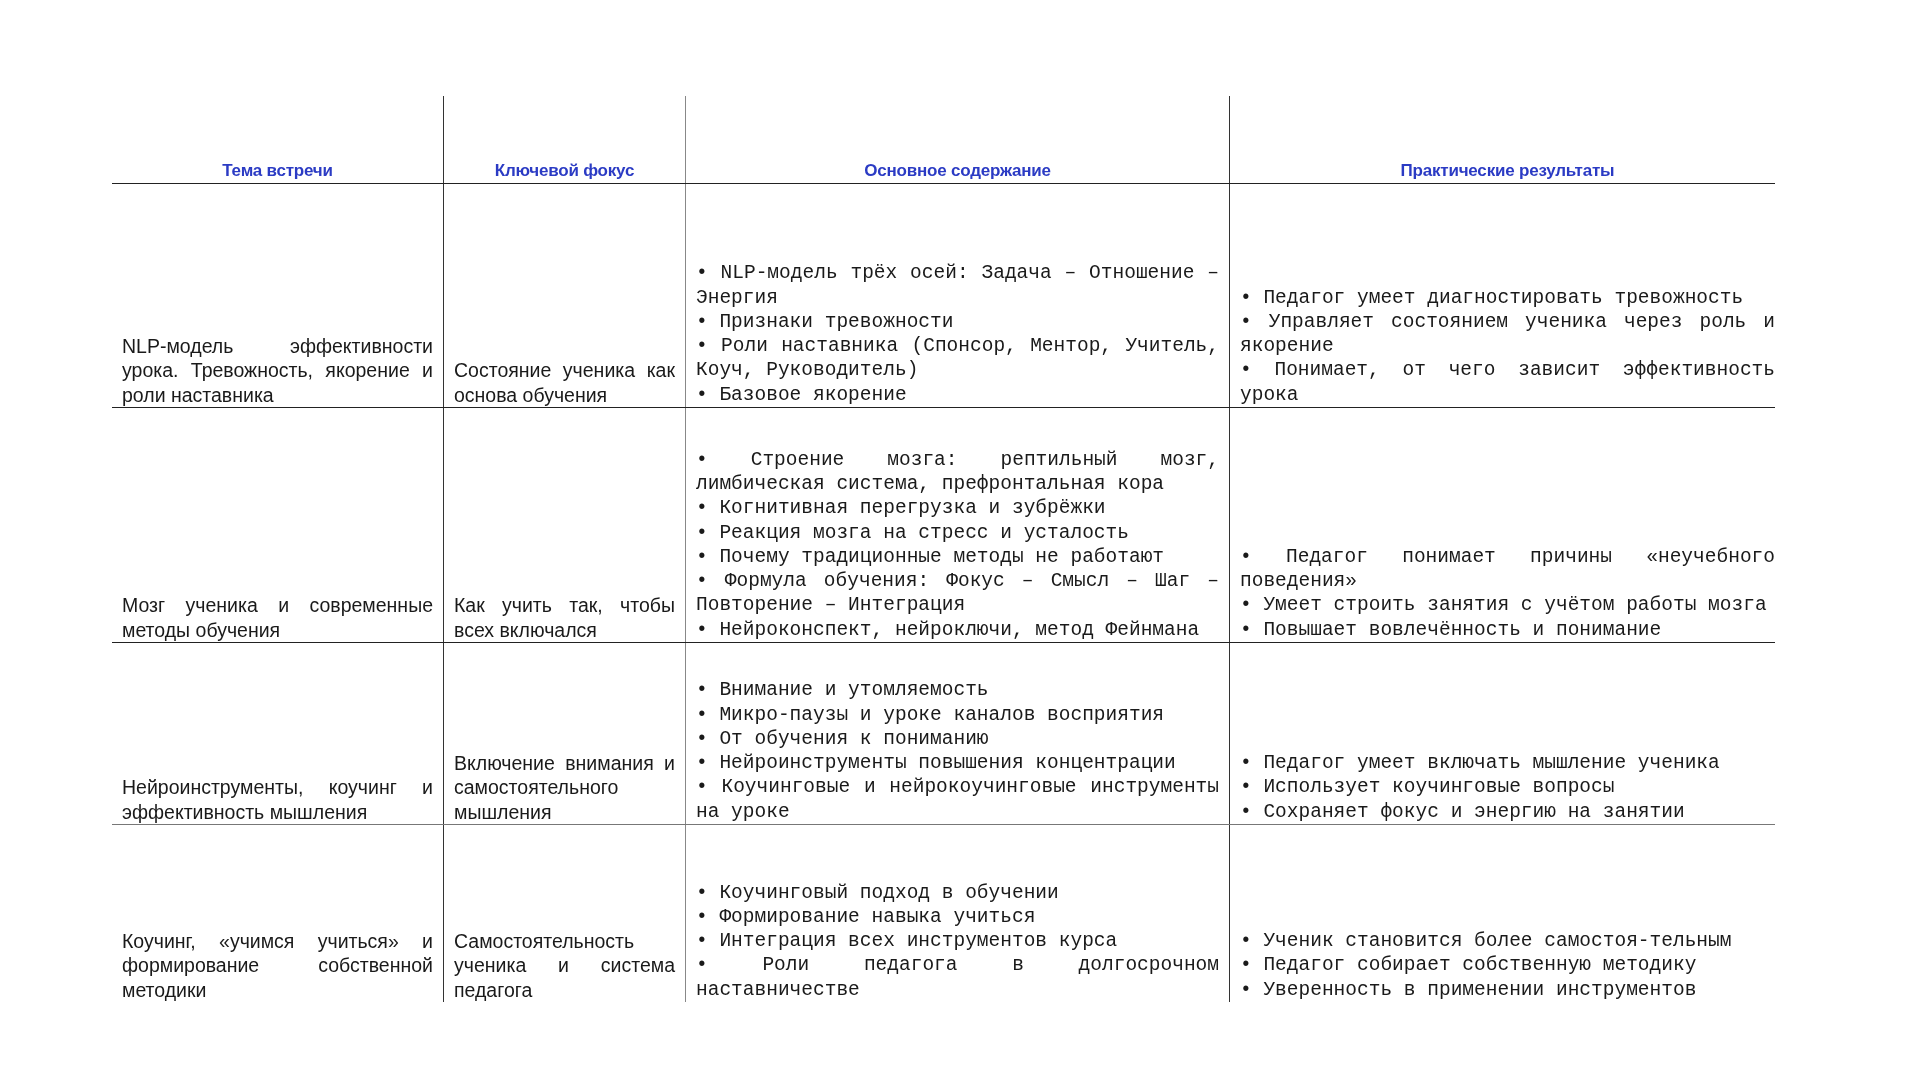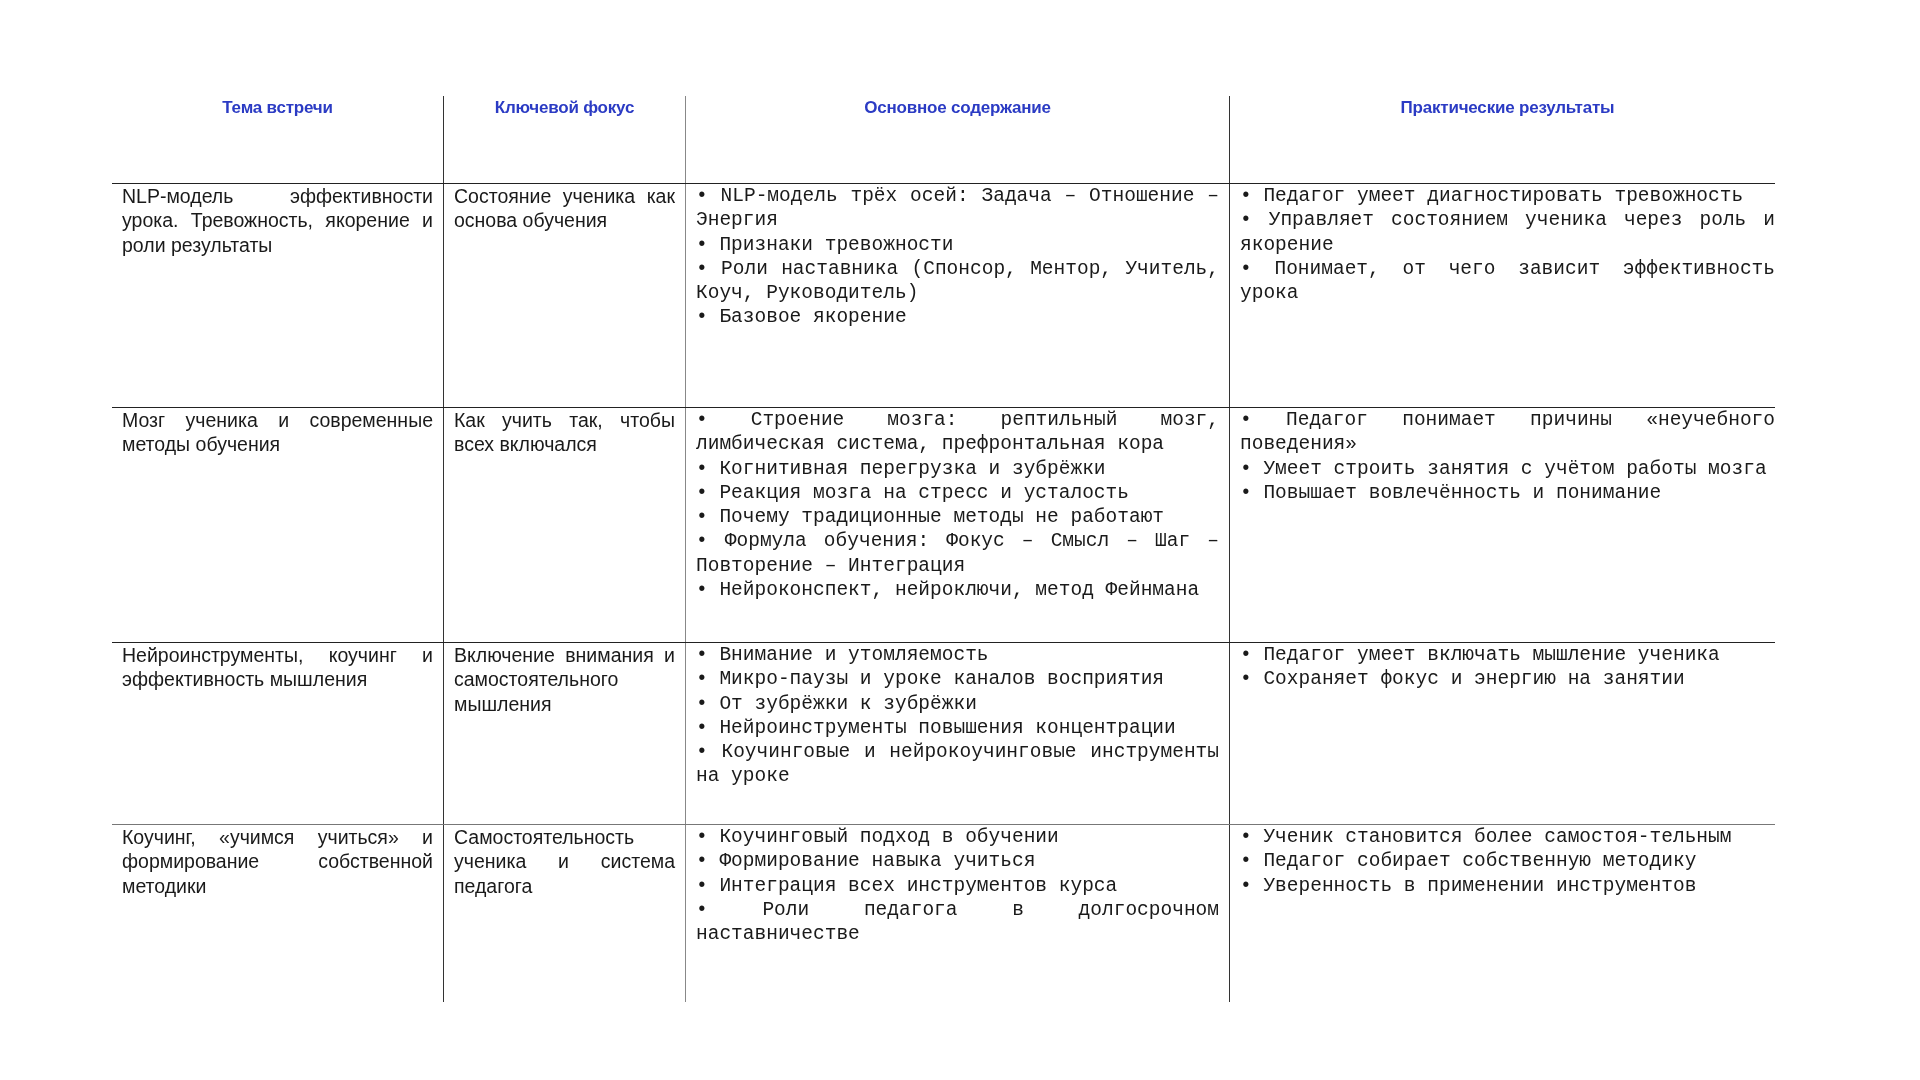--- a/index.html
+++ b/index.html
@@ -5,21 +5,21 @@
   html, body { margin:0; padding:0; background:#ffffff; }
   body { width:1920px; height:1080px; position:relative; overflow:hidden;
          font-family:"Liberation Sans", "DejaVu Sans", sans-serif; color:#1a1a1a; }
   .table { position:absolute; left:112px; top:96px; width:1663px; }
   .row { display:flex; position:relative; }
   .row.header { height:87px; border-bottom:1.5px solid #222; }
   .row.r1 { height:223px; border-bottom:1.5px solid #222; }
   .row.r2 { height:234px; border-bottom:1.5px solid #222; }
   .row.r3 { height:181px; border-bottom:1.5px solid #777; }
   .row.r4 { height:177px; }
-  .cell { box-sizing:border-box; display:flex; flex-direction:column; justify-content:flex-start;
+  .cell { box-sizing:border-box; display:flex; flex-direction:column; justify-content:flex-end;
           padding:0 10px 0 10px; font-size:19.5px; line-height:24.3px; text-align:justify;
           border-right:1.5px solid #333; }
   .cell:last-child { border-right:none; }
   .c1 { width:332px; }
   .c2 { width:242px; border-right-color:#888; }
   .c3 { width:544px; border-right-color:#333; }
   .c4 { width:545px; padding-right:0; }
   .header .cell { align-items:center; text-align:center; font-weight:bold; font-size:17px;
                   color:#2b3bc4; letter-spacing:-0.2px; }
   .line { display:block; text-align-last:left;font-family:Liberation Mono, monospace; }
@@ -42,21 +42,21 @@
     <div class="cell c3">
         <span>Основное содержание</span>
       </div>
     <div class="cell c4">
         <span>Практические результаты</span>
       </div>
   </div>
 
   <div class="row r1">
     <div class="cell c1">
-        <span class="topic">NLP-модель эффективности урока. Тревожность, якорение и роли результаты</span>
+        <span class="topic">NLP-модель эффективности урока. Тревожность, якорение и роли наставника</span>
       </div>
     <div class="cell c2">
         <span class="focus">Состояние ученика как основа обучения</span>
       </div>
     <div class="cell c3">
       <span class="line just">• NLP-модель трёх осей: Задача – Отношение – Энергия</span>
       <span class="line">• Признаки тревожности</span>
       <span class="line just">• Роли наставника (Спонсор, Ментор, Учитель, Коуч, Руководитель)</span>
       <span class="line">• Базовое якорение</span>
     </div>
@@ -92,26 +92,27 @@
   <div class="row r3">
     <div class="cell c1">
         <span class="topic">Нейроинструменты, коучинг и эффективность мышления</span>
       </div>
     <div class="cell c2">
         <span class="focus">Включение внимания и самостоятельного мышления</span>
       </div>
     <div class="cell c3">
       <span class="line">• Внимание и утомляемость</span>
       <span class="line">• Микро-паузы и уроке каналов восприятия</span>
-      <span class="line">• От зубрёжки к зубрёжки</span>
+      <span class="line">• От обучения к пониманию</span>
       <span class="line">• Нейроинструменты повышения концентрации</span>
       <span class="line just">• Коучинговые и нейрокоучинговые инструменты на уроке</span>
     </div>
     <div class="cell c4">
       <span class="line">• Педагог умеет включать мышление ученика</span>
+      <span class="line">• Использует коучинговые вопросы</span>
       <span class="line">• Сохраняет фокус и энергию на занятии</span>
     </div>
   </div>
 
   <div class="row r4">
     <div class="cell c1">
         <span class="topic">Коучинг, «учимся учиться» и формирование собственной методики</span>
       </div>
     <div class="cell c2">
         <span class="focus">Самостоятельность ученика и система педагога</span>

